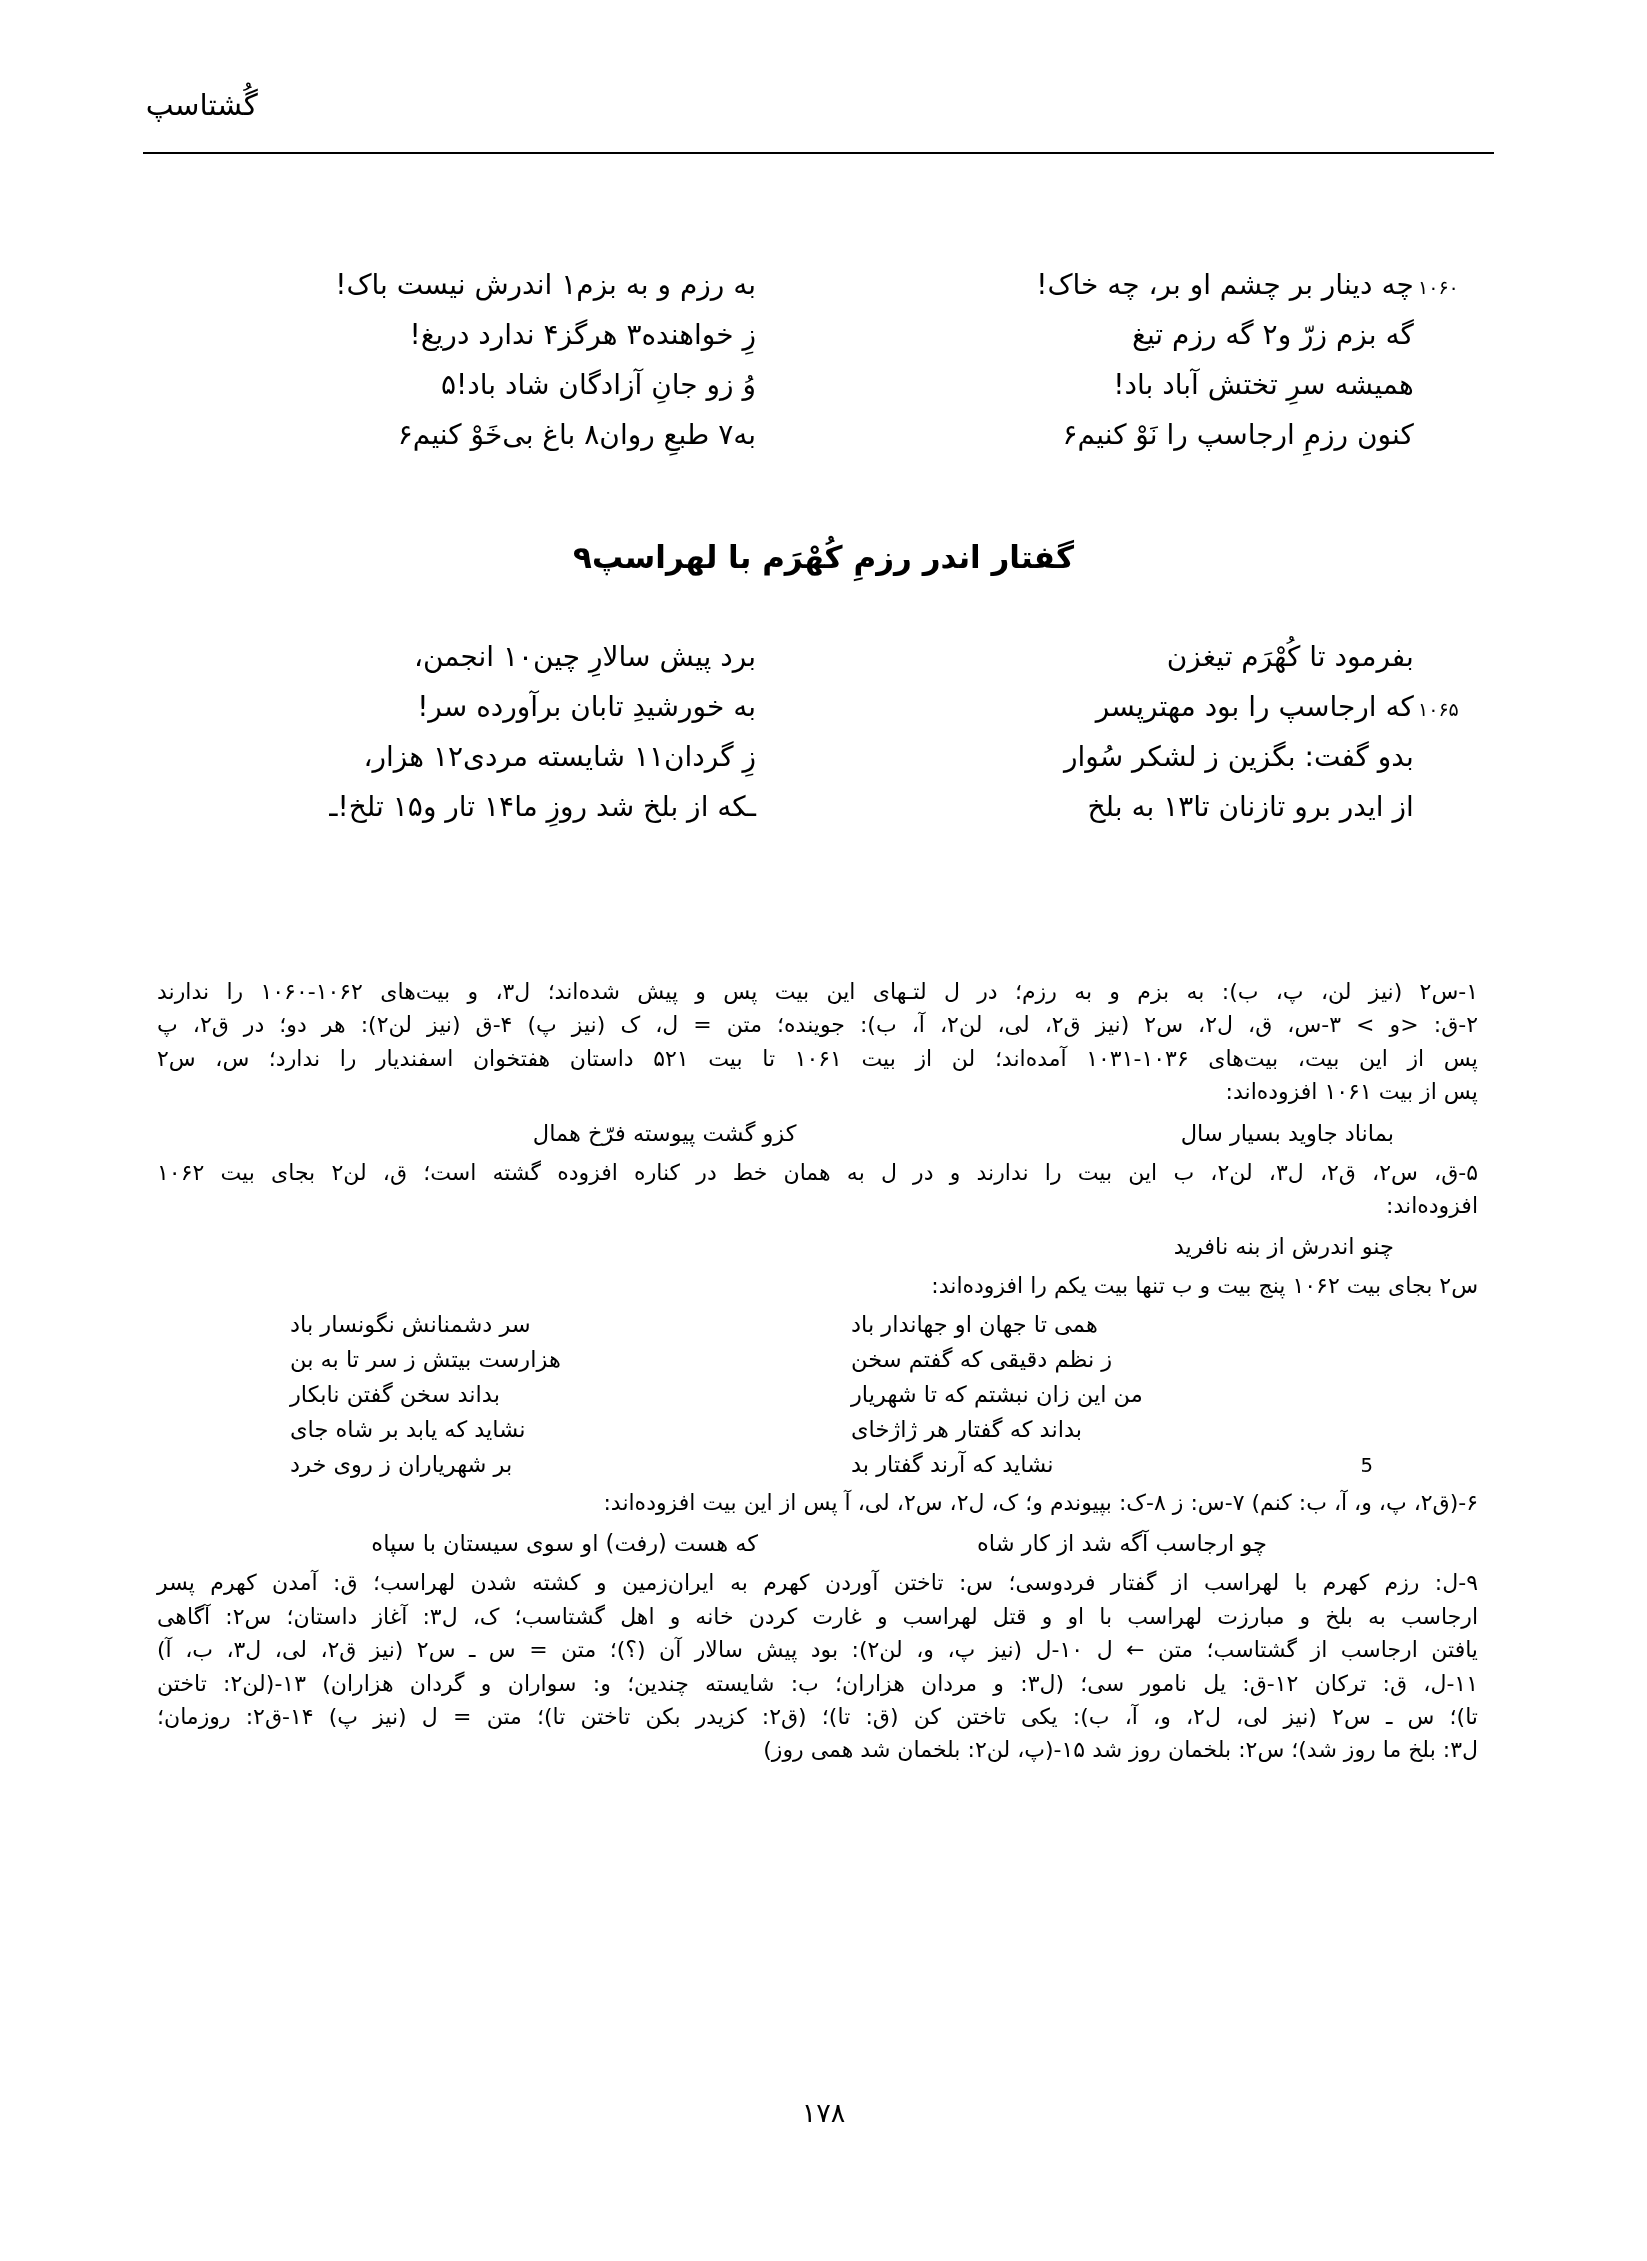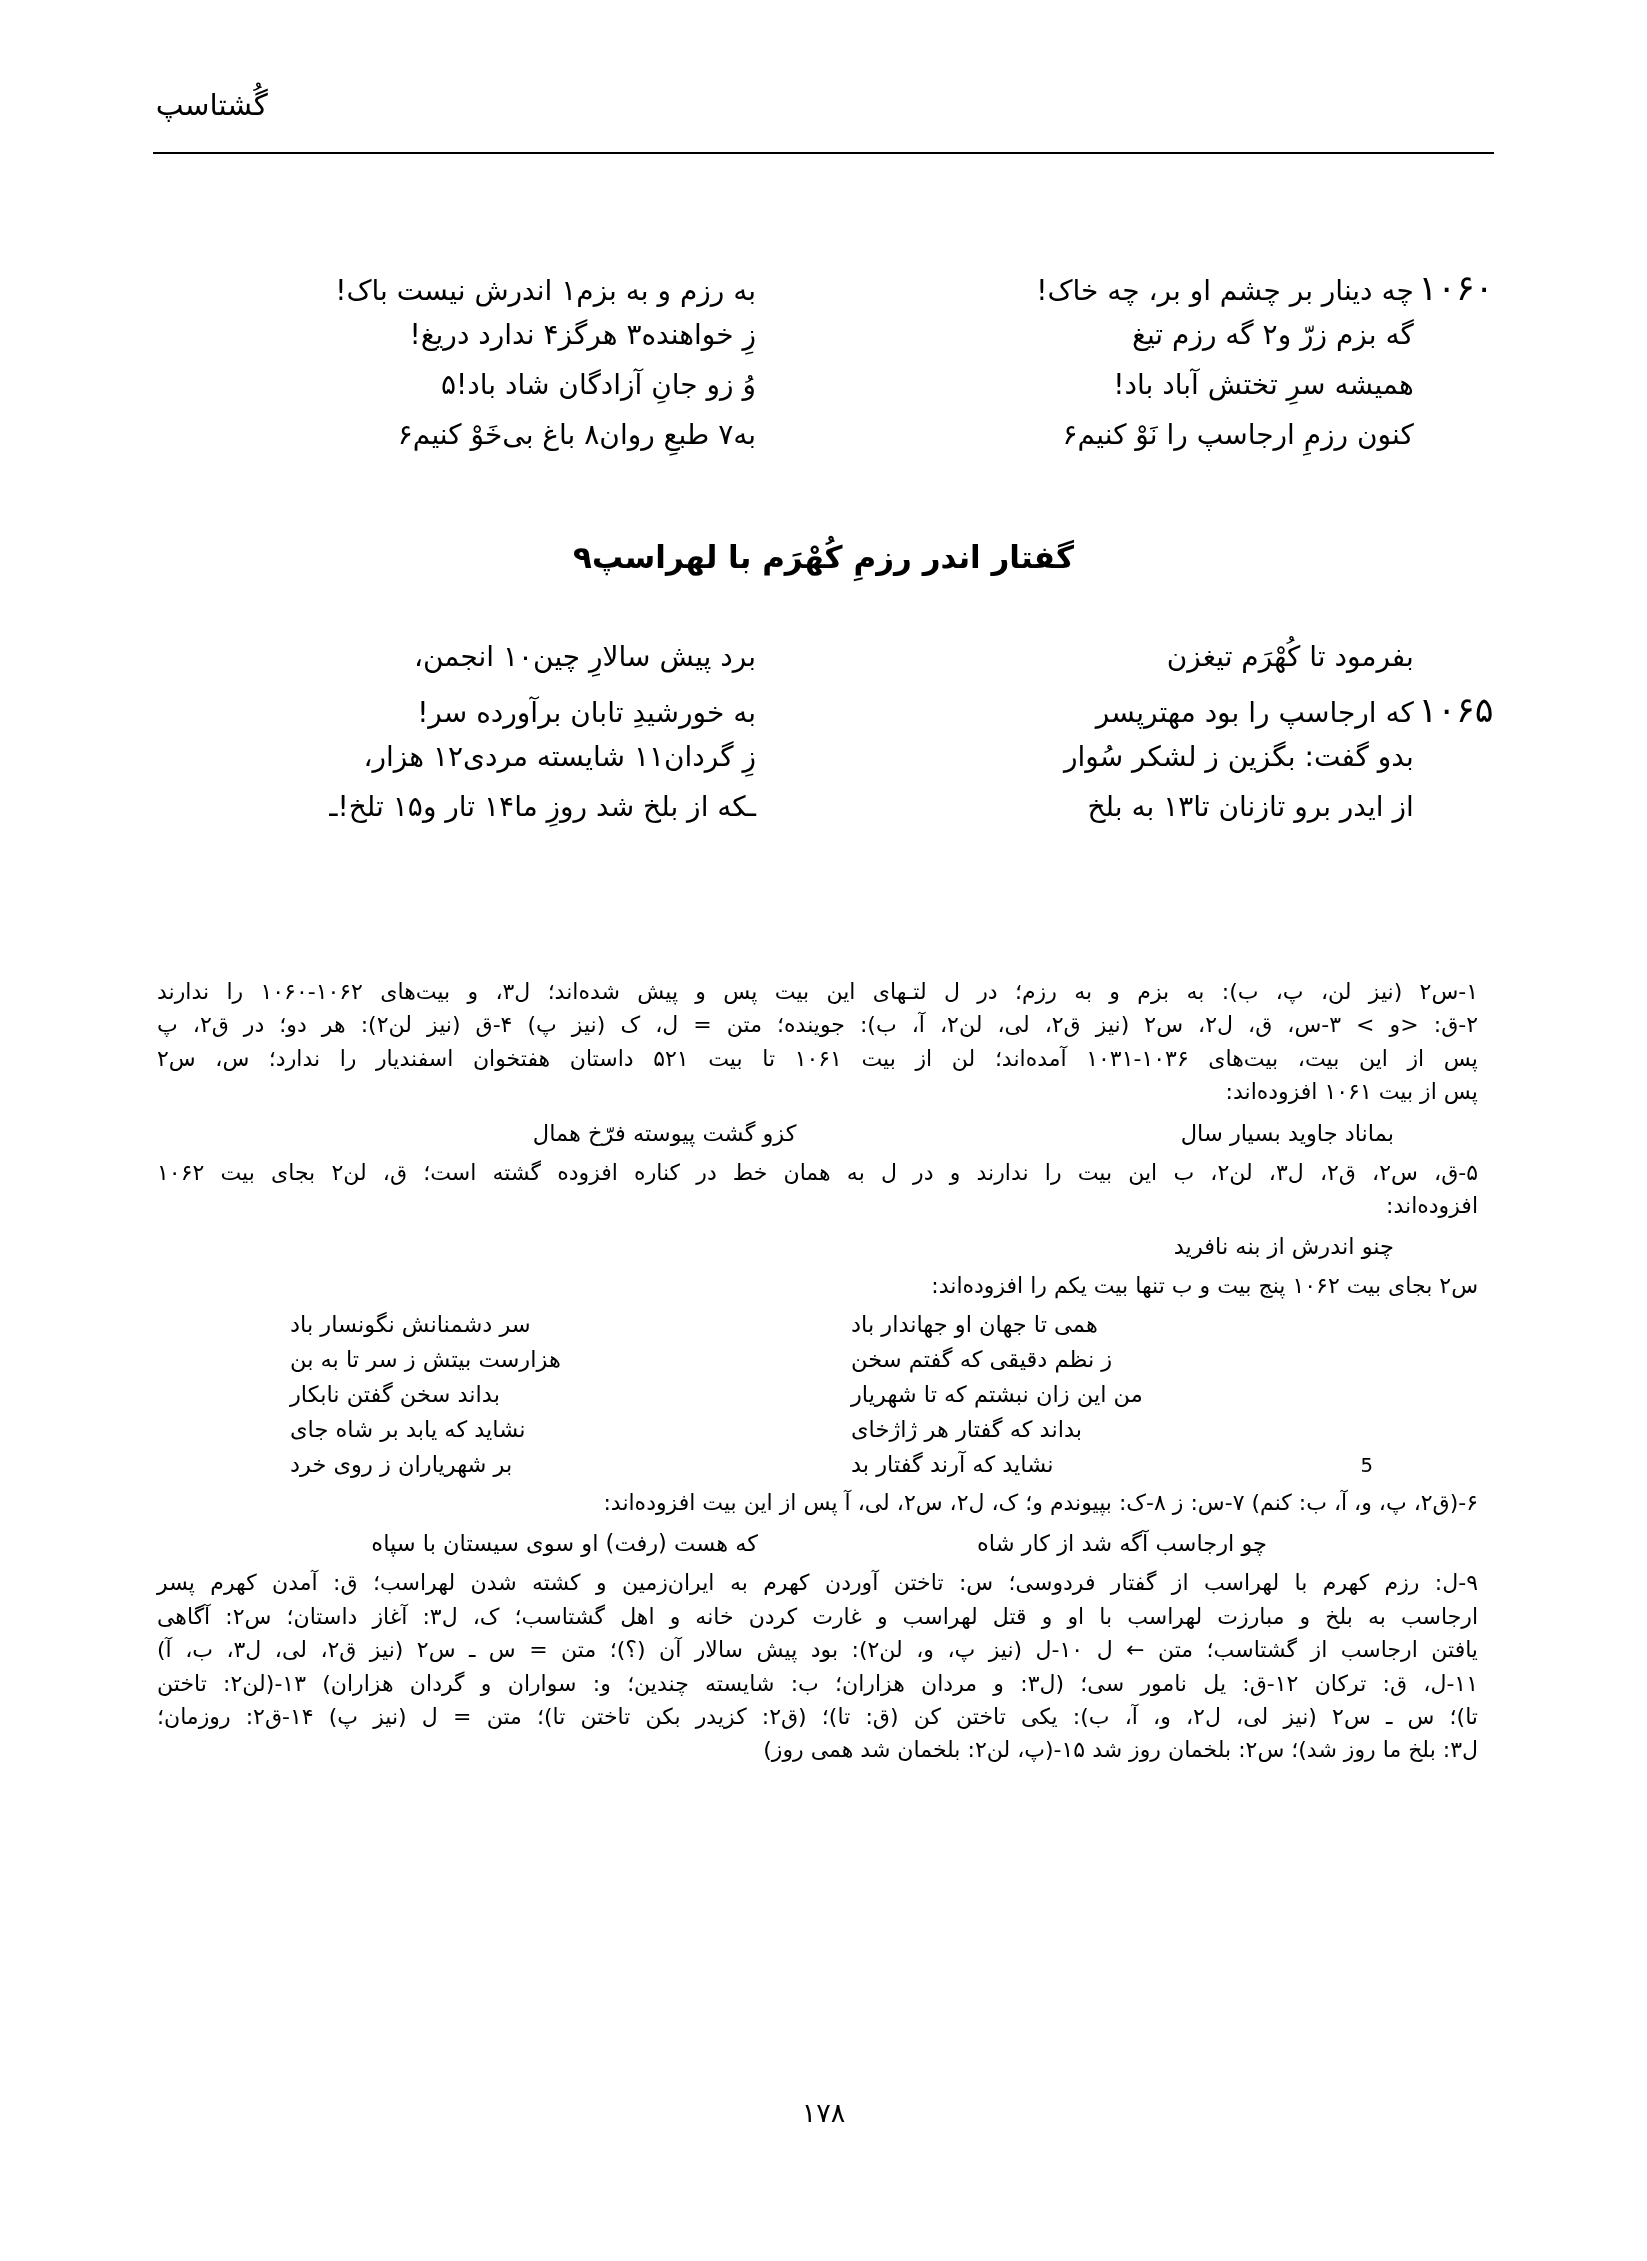--- a/index.html
+++ b/index.html
@@ -20,21 +20,21 @@
     position: absolute;
     inset: 0;
     padding: 0;
   }
 
   
   .header {
     position: absolute;
     top: 91px;
     right: 153px;
-    left: 153px;
+    left: 143px;
     height: 63px;
   }
   .header-title {
     font-size: 29.5px;
     text-align: left;
     letter-spacing: 0;
     line-height: 1;
     padding-left: 2.8px;
   }
   .header-rule {
@@ -55,22 +55,22 @@
     display: flex;
     flex-direction: row;
     align-items: baseline;
     width: 100%;
     height: 50px;
     font-size: 28px;
   }
   .bayt-num {
     width: 76px;
     flex: 0 0 76px;
-    font-size: 35px;
-    text-align: center;
+    font-size: 19px;
+    text-align: left;
     white-space: nowrap;
   }
   .hemistich {
     flex: 1 1 0;
     white-space: nowrap;
     display: flex;
     justify-content: space-between;
   }
   .hemistich.first {
     padding-left: 28px;

